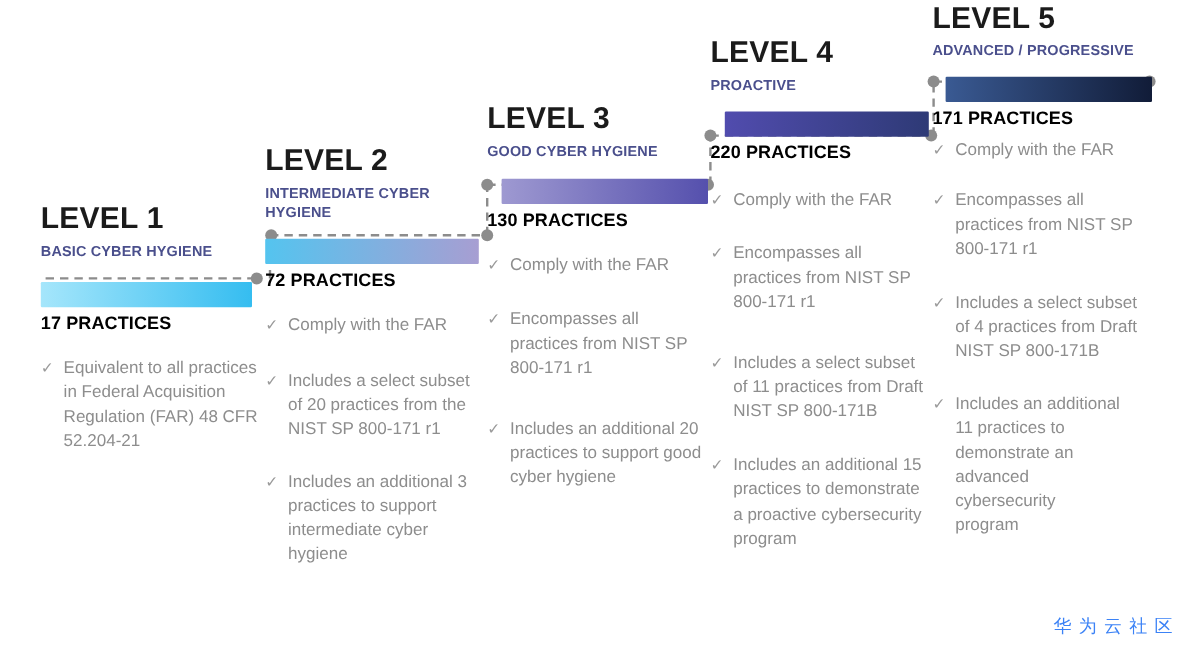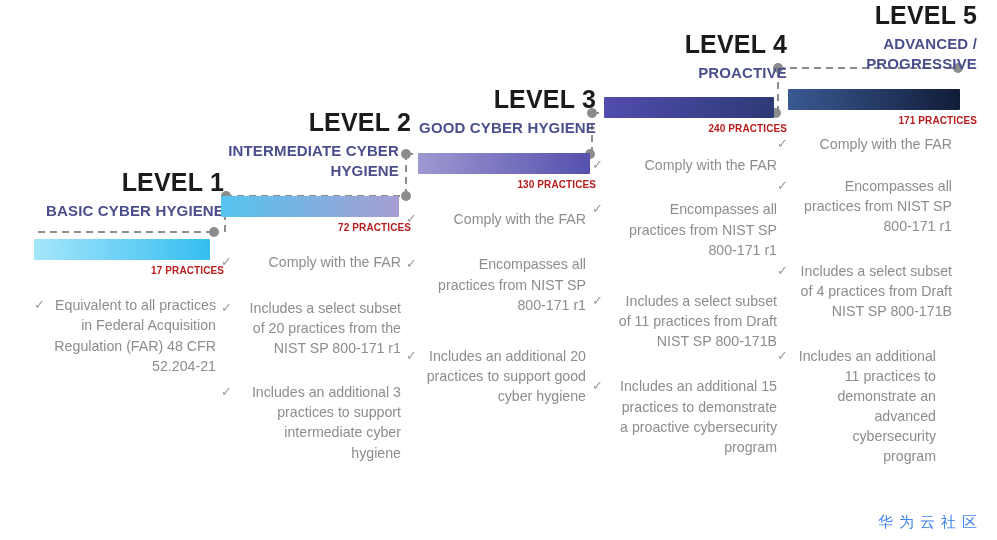--- a/index.html
+++ b/index.html
@@ -9,48 +9,48 @@
     font-family:"Liberation Sans","DejaVu Sans",sans-serif;
     overflow:hidden;
     position:relative;
   }
   #stage{position:absolute;left:0;top:0;width:997px;height:540px;}
 
   
   #connectors{position:absolute;left:0;top:0;width:997px;height:540px;pointer-events:none;}
 
   
-  .level{position:absolute;text-align:right;}
+  .level{position:absolute;}
 
   .lvl-title{
     font-size:25px;
     font-weight:bold;
     color:#1b1b1b;
     letter-spacing:.2px;
     line-height:1.0;
     white-space:nowrap;
     margin:0;
   }
   .lvl-sub{
-    font-size:15px;
+    font-size:12px;
     font-weight:bold;
     color:#4a4f8c;
     letter-spacing:.15px;
     line-height:1.35;
     margin:6px 0 0 0;
   }
   .bar{
     height:21px;
     border-radius:1px;
     margin:0;
   }
   .practices{
-    font-size:10px;
+    font-size:15px;
     font-weight:bold;
-    color:#b91c1c;
+    color:#000000;
     letter-spacing:.1px;
     margin:5px 0 0 0;
     white-space:nowrap;
   }
 
   ul.bullets{
     list-style:none;
     margin:14px 0 0 0;
     padding:0;
   }
@@ -125,21 +125,21 @@
     <div class="bar" style="margin-top: 18px; width: 176px; background: linear-gradient(to right, rgb(165, 230, 251) 0%, rgb(53, 189, 240) 100%);"></div>
     <div class="practices">17 PRACTICES</div>
     <ul class="bullets" style="margin-top:19px;width:182px;">
       <li>
         <span class="tick">✓</span>
         <span>Equivalent to all practices in Federal Acquisition Regulation (FAR) 48 CFR 52.204-21</span>
       </li>
     </ul>
   </div>
 
-  <div class="level" style="left:221px; top:110px; width:190px;">
+  <div class="level" style="left:221px; top:122px; width:190px;">
     <div class="lvl-title">LEVEL 2</div>
     <div class="lvl-sub" style="width:178px;">INTERMEDIATE CYBER HYGIENE</div>
     <div class="bar" style="margin-top: 14px; width: 178px; background: linear-gradient(to right, rgb(84, 196, 239) 0%, rgb(167, 158, 210) 100%);"></div>
     <div class="practices">72 PRACTICES</div>
     <ul class="bullets" style="margin-top:19px;width:180px;">
       <li style="margin-bottom:26px;">
         <span class="tick">✓</span>
         <span>Comply with the FAR</span>
       </li>
       <li style="margin-bottom:24px;">
@@ -171,21 +171,21 @@
         <span class="tick">✓</span>
         <span>Includes an additional 20 practices to support good cyber hygiene</span>
       </li>
     </ul>
   </div>
 
   <div class="level" style="left:592px; top:32px; width:195px;">
     <div class="lvl-title">LEVEL 4</div>
     <div class="lvl-sub">PROACTIVE</div>
     <div class="bar" style="margin-top: 14px; width: 170px; margin-left: 12px; background: linear-gradient(to right, rgb(81, 76, 174) 0%, rgb(46, 58, 118) 100%);"></div>
-    <div class="practices">240 PRACTICES</div>
+    <div class="practices">220 PRACTICES</div>
     <ul class="bullets" style="margin-top:21px;width:185px;">
       <li style="margin-bottom:24px;">
         <span class="tick">✓</span>
         <span>Comply with the FAR</span>
       </li>
       <li style="margin-bottom:31px;">
         <span class="tick">✓</span>
         <span>Encompasses all practices from NIST SP 800-171 r1</span>
       </li>
       <li style="margin-bottom:25px;">

